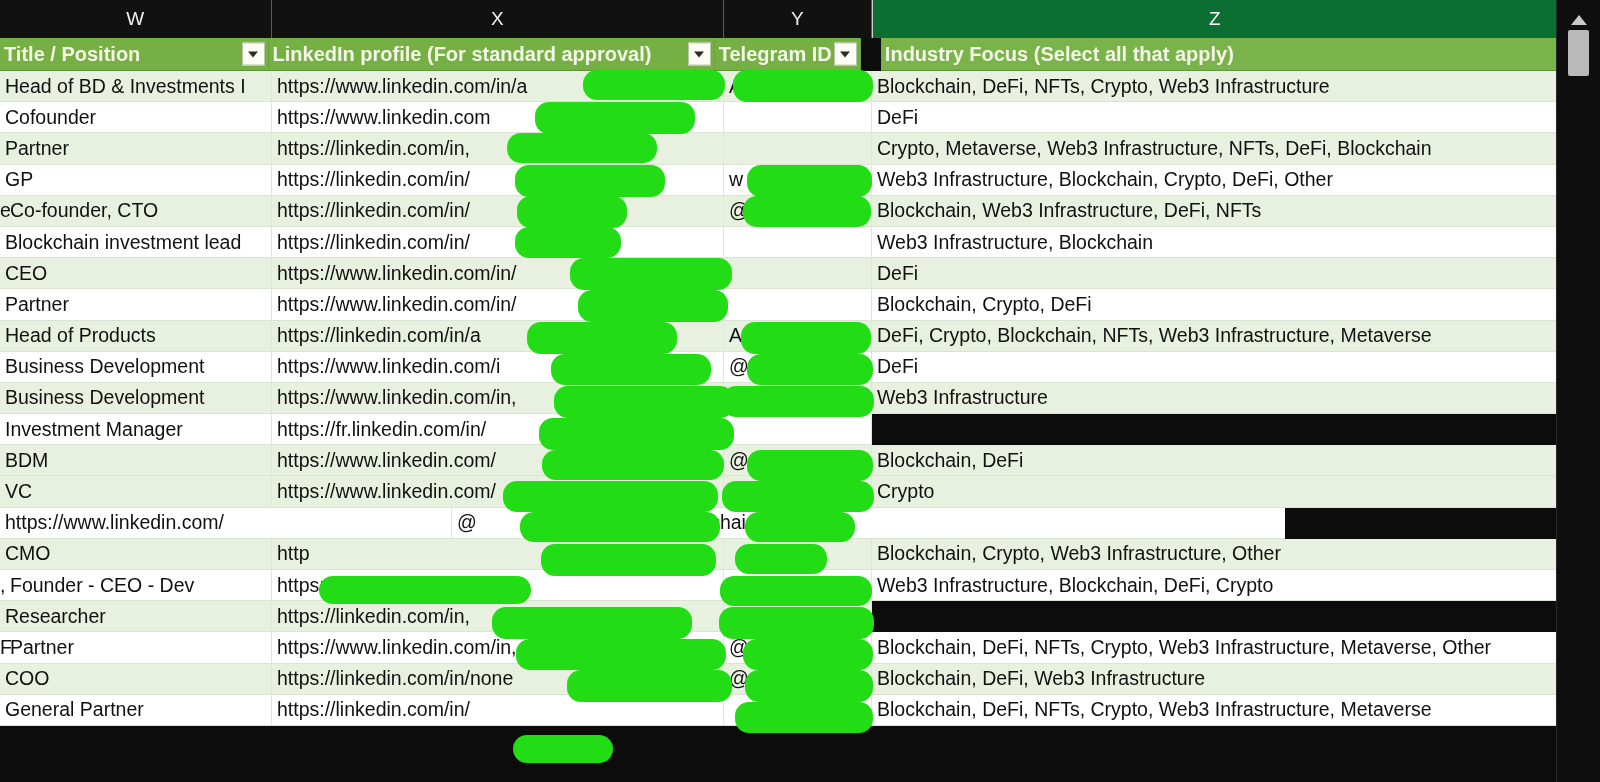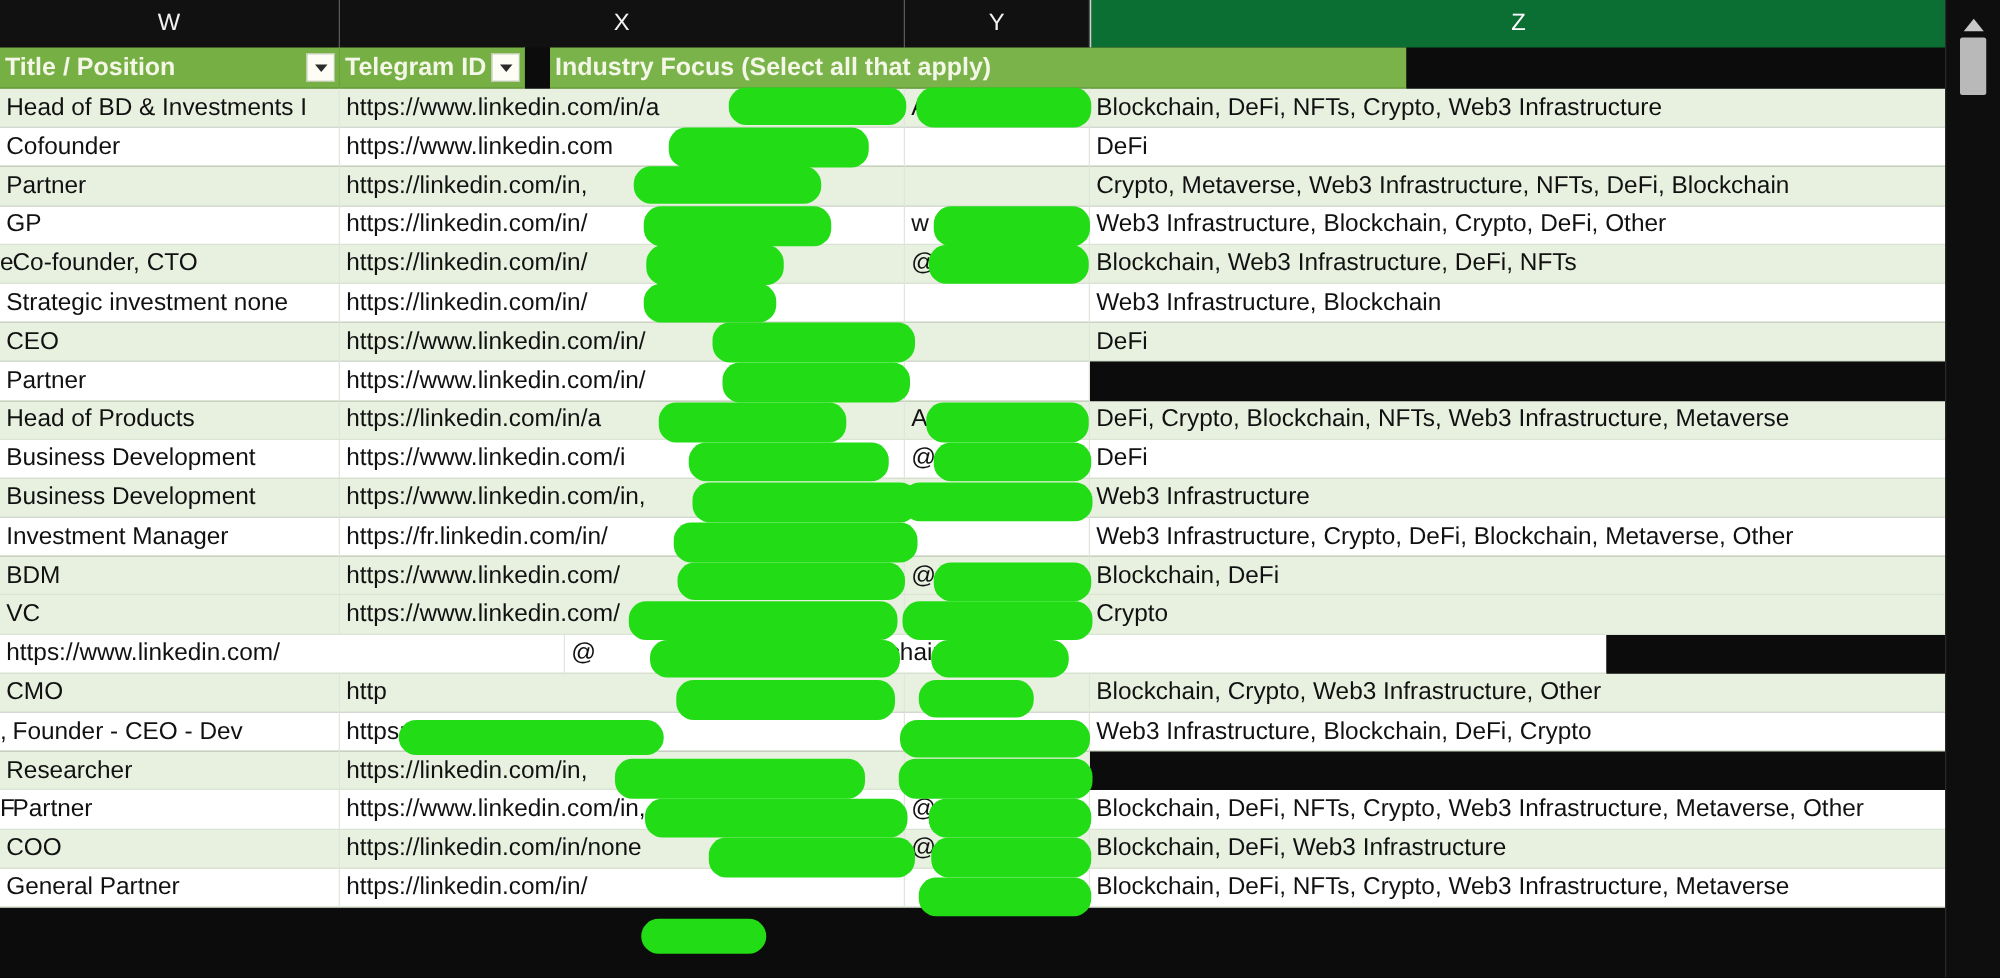--- a/index.html
+++ b/index.html
@@ -223,20 +223,24 @@
     <div class="colhead x">X</div>
     <div class="colhead y">Y</div>
     <div class="colhead z">Z</div>
   </div>
 
   <div class="grid">
 
     <div class="row hdr">
       <div class="cell c-w">
         <span>Title / Position</span>
+        <span class="filter-btn"></span>
+      </div>
+      <div class="cell c-x">
+        <span>LinkedIn profile (For standard approval)</span>
         <span class="filter-btn"></span>
       </div>
       <div class="cell c-y">
         <span>Telegram ID</span>
         <span class="filter-btn"></span>
       </div>
       <div class="cell c-z">
         <span>Industry Focus (Select all that apply)</span>
       </div>
     </div>
@@ -308,21 +312,21 @@
           </div>
           <div class="cell c-y">
             <span>@</span>
           </div>
           <div class="cell c-z">
             <span>Blockchain, Web3 Infrastructure, DeFi, NFTs</span>
           </div>
         </div>
         <div class="row band-a">
           <div class="cell c-w">
-            <span>Strategic investment none</span>
+            <span>Blockchain investment lead</span>
           </div>
           <div class="cell c-x">
             <span>https://linkedin.com/in/</span>
           </div>
           <div class="cell c-y">
             <span></span>
           </div>
           <div class="cell c-z">
             <span>Web3 Infrastructure, Blockchain</span>
           </div>
@@ -344,20 +348,23 @@
         <div class="row band-a">
           <div class="cell c-w">
             <span>Partner</span>
           </div>
           <div class="cell c-x">
             <span>https://www.linkedin.com/in/</span>
           </div>
           <div class="cell c-y">
             <span></span>
           </div>
+          <div class="cell c-z">
+            <span>Blockchain, Crypto, DeFi</span>
+          </div>
         </div>
         <div class="row band-b">
           <div class="cell c-w">
             <span>Head of Products</span>
           </div>
           <div class="cell c-x">
             <span>https://linkedin.com/in/a</span>
           </div>
           <div class="cell c-y">
             <span>A</span>
@@ -396,23 +403,20 @@
         </div>
         <div class="row band-a">
           <div class="cell c-w">
             <span>Investment Manager</span>
           </div>
           <div class="cell c-x">
             <span>https://fr.linkedin.com/in/</span>
           </div>
           <div class="cell c-y">
             <span></span>
-          </div>
-          <div class="cell c-z">
-            <span>Web3 Infrastructure, Crypto, DeFi, Blockchain, Metaverse, Other</span>
           </div>
         </div>
         <div class="row band-b">
           <div class="cell c-w">
             <span>BDM</span>
           </div>
           <div class="cell c-x">
             <span>https://www.linkedin.com/</span>
           </div>
           <div class="cell c-y">

